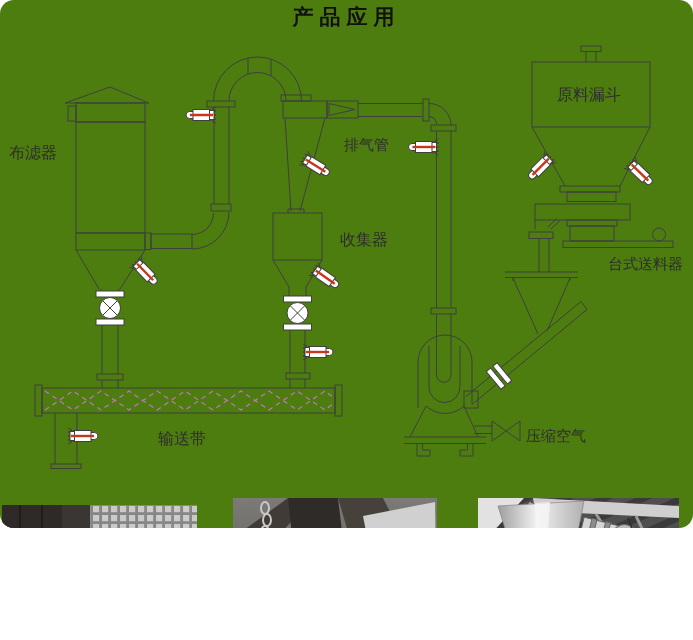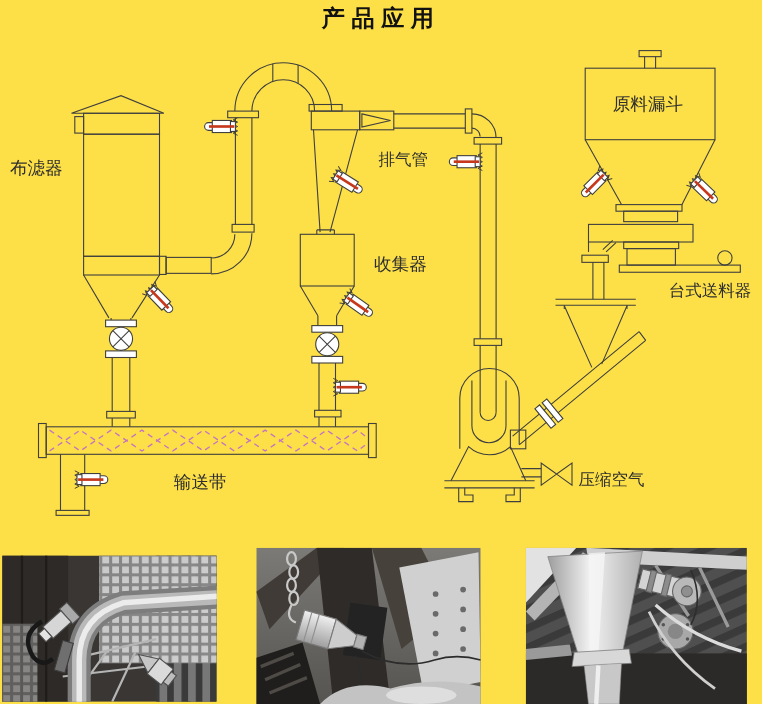--- a/index.html
+++ b/index.html
@@ -1,17 +1,17 @@
 <!DOCTYPE html>
 <html><head>
 <meta charset="utf-8">
 <style>
   html,body{margin:0;padding:0;background:#fff;}
-  .stage{position:relative;width:693px;height:640px;background:#fde047;overflow:hidden;
-         font-family:"DejaVu Sans","Liberation Sans",sans-serif;}
+  .stage{position:relative;width:693px;height:528px;background:#4d7c0f;overflow:hidden;
+         font-family:"DejaVu Sans","Liberation Sans",sans-serif;border-radius:14px;}
   .title{position:absolute;top:3px;left:0;width:100%;text-align:center;
          font-size:21px;font-weight:bold;letter-spacing:6px;color:#111;}
   .diagram,.photo{position:absolute;display:block;}
   .diagram{left:0;top:0;}
   .photo1{left:2px;top:505px;}
   .photo2{left:233px;top:498px;}
   .photo3{left:478px;top:498px;}
   text.lbl{fill:#2e2e2e;font-family:"DejaVu Sans","Liberation Sans",sans-serif;}
 </style>
 </head>

